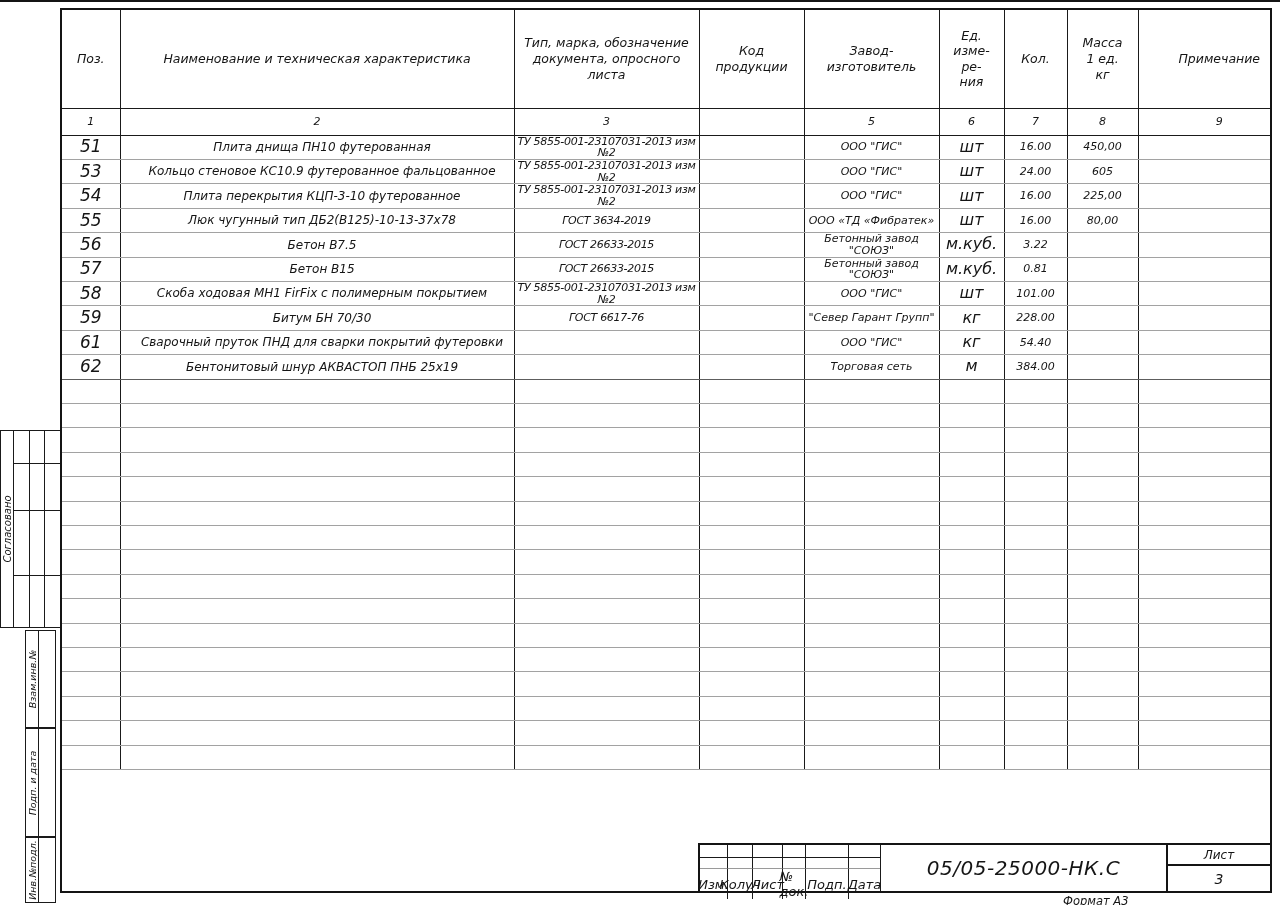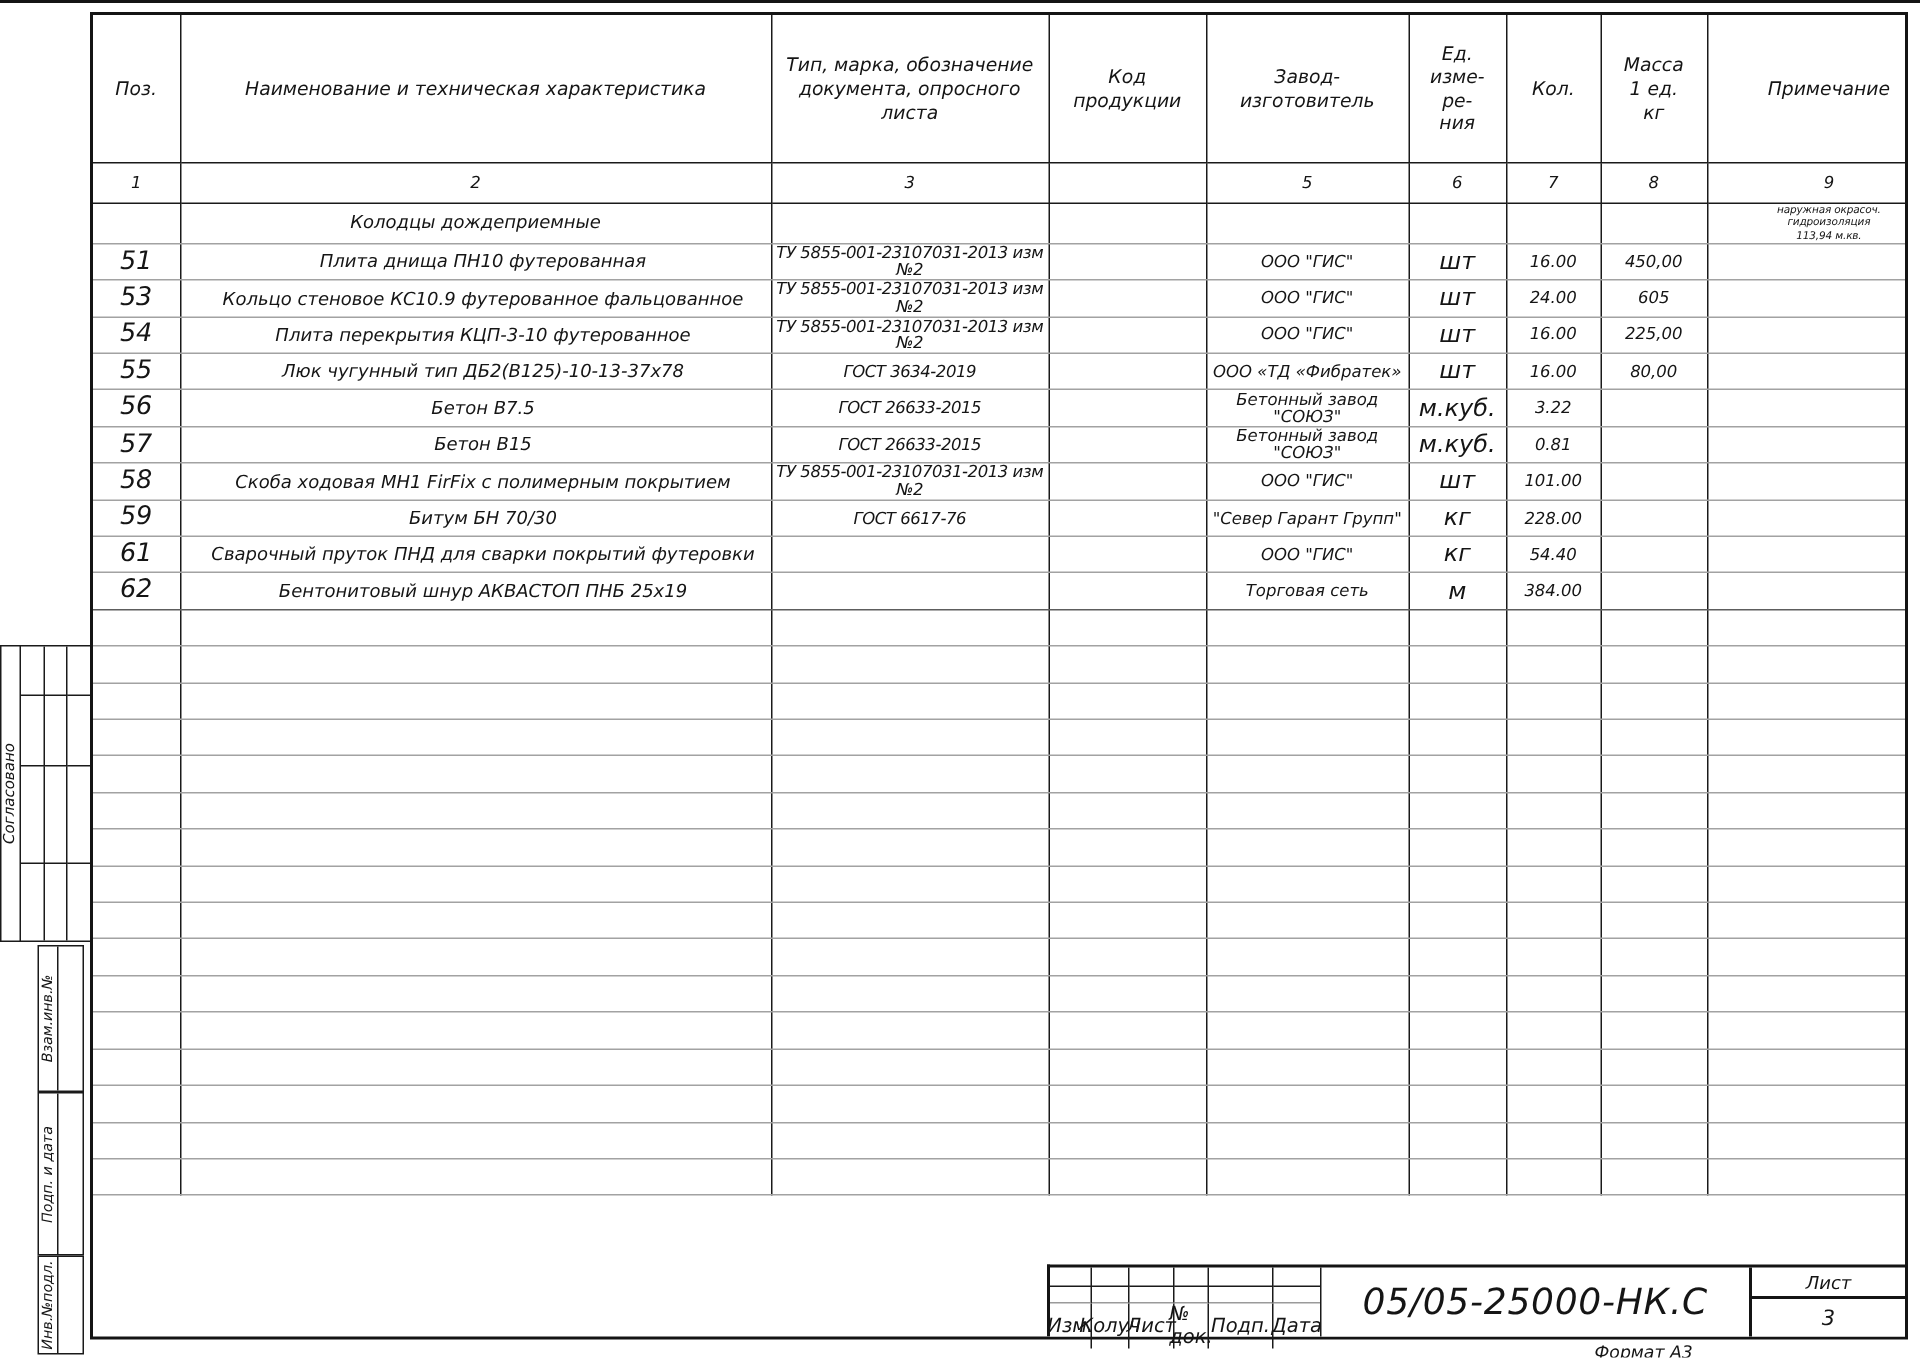--- a/index.html
+++ b/index.html
@@ -46,21 +46,21 @@
     display: flex; background: #fff;
   }
   .revgrid { width: 180px; display: grid; grid-template-columns: 28px 25px 30px 23px 43px 31px; grid-template-rows: 13px 11px 1fr; }
   .revgrid .c { border-right: 1px solid #1a1a1a; }
   .revgrid .c:nth-child(6n) { border-right: none; text-align: right; }
   .revgrid .r1 { border-bottom: 1px solid #1a1a1a; }
   .revgrid .r2 { border-bottom: 1px solid #9a9a9a; }
   .revgrid .lbl { display: flex; align-items: center; justify-content: center; font-size: 13px; }
   .doccell {
     flex: 1; border-left: 1px solid #1a1a1a; display: flex; align-items: center; justify-content: center;
-    font-size: 24px; letter-spacing: 0.5px;
+    font-size: 20px; letter-spacing: 0.5px;
   }
   .sheetbox { width: 104px; border-left: 2px solid #141414; display: flex; flex-direction: column; }
   .sheetbox .sl { height: 21px; border-bottom: 2px solid #141414; display: flex; align-items: center; justify-content: center; font-size: 12px; }
   .sheetbox .sn { flex: 1; display: flex; align-items: center; justify-content: center; font-size: 14px; }
 
   .format-label { position: absolute; left: 1063px; top: 894px; font-size: 11.5px; }
 
   
   .agreebox { position: absolute; left: 0; top: 430px; width: 14px; height: 198px; border: 1px solid #1a1a1a; }
   .vlabel { position: absolute; left: 50%; top: 50%; transform: translate(-50%,-50%) rotate(-90deg); white-space: nowrap; font-size: 10px; }
@@ -161,32 +161,20 @@
           <td>3</td>
           <td></td>
           <td>5</td>
           <td>6</td>
           <td>7</td>
           <td>8</td>
           <td>9</td>
         </tr>
       </thead>
       <tbody>
-          <tr class="group-row">
-            <td class="col-pos"></td>
-            <td class="col-name">Колодцы дождеприемные</td>
-            <td class="col-type"></td>
-            <td class="col-code"></td>
-            <td class="col-manufacturer"></td>
-            <td class="col-unit"></td>
-            <td class="col-qty"></td>
-            <td class="col-mass"></td>
-            <td class="col-note">наружная окрасоч. гидроизоляция
-113,94 м.кв.</td>
-          </tr>
           <tr class="item-row">
             <td class="col-pos">51</td>
             <td class="col-name">Плита днища ПН10 футерованная</td>
             <td class="col-type">ТУ 5855-001-23107031-2013 изм №2</td>
             <td class="col-code"></td>
             <td class="col-manufacturer">ООО "ГИС"</td>
             <td class="col-unit">шт</td>
             <td class="col-qty">16.00</td>
             <td class="col-mass">450,00</td>
             <td class="col-note"></td>

